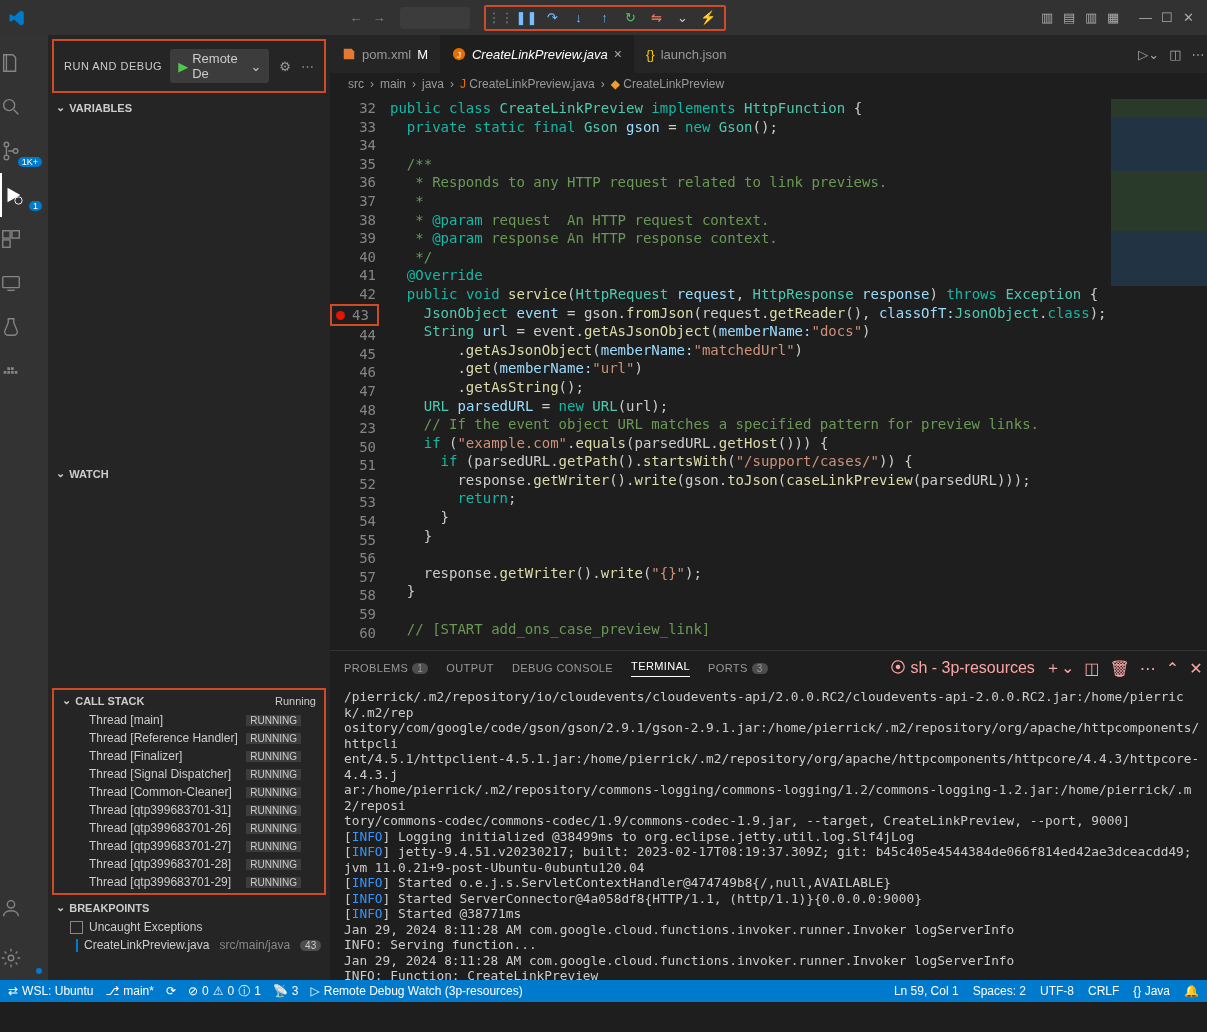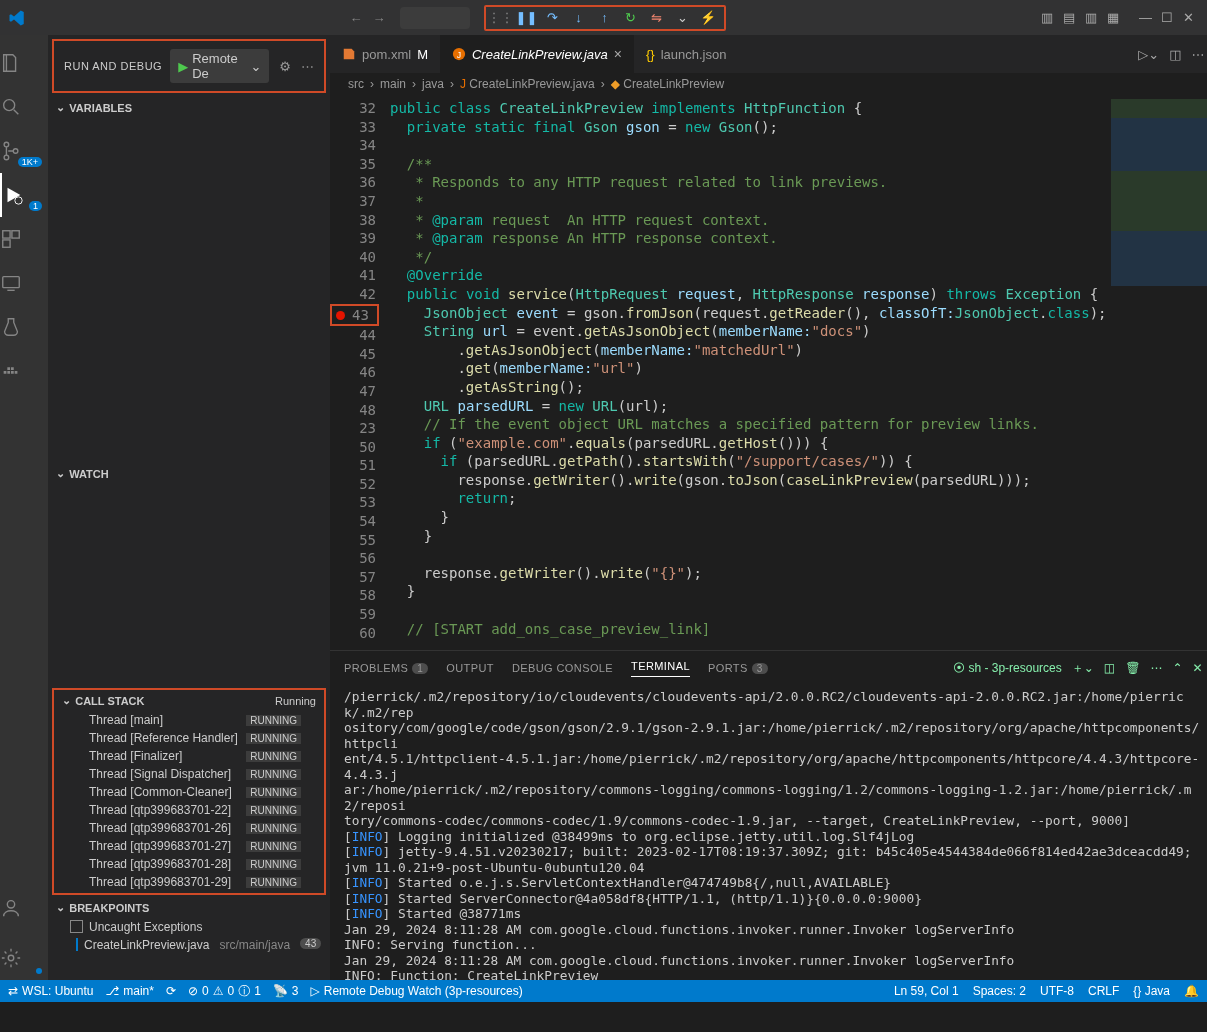--- a/index.html
+++ b/index.html
@@ -26,21 +26,21 @@
 .run-config { display:flex; align-items:center; gap:4px; background:#3c3c3c; padding:2px 8px; border-radius:3px; flex:1;}
 .run-config .play { color:#4ec94e; }
 .gear { color:#999; margin-left:2px;}
 .section-header { display:flex; align-items:center; padding:4px 8px; font-size:11px;font-weight:bold; gap:4px; cursor:pointer;}
 .threads { padding:0 13px;}
 .thread-row { display:flex; align-items:center; justify-content:space-between; padding:2px 10px 2px 22px; font-size:12px;}
 .thread-row .status { font-size:10px; background:#3c3c3c; padding:0 4px; color:#ccc;}
 .callstack-box {  margin:2px;}
 .threads-wrap { border:2px solid #d04a27; margin:2px 2px 0 2px; padding-bottom:2px;}
 .threads-wrap .section-header { border:none; margin:0;}
-.bp-row { display:flex; align-items:flex-start; gap:6px; padding:2px 10px 2px 22px; font-size:12px;}
+.bp-row { display:flex; align-items:center; gap:6px; padding:2px 10px 2px 22px; font-size:12px;}
 .bp-row .chk { width:13px;height:13px; border:1px solid #888; display:inline-block;}
 .bp-row .chk.checked { background:#007acc; border-color:#007acc;}
 .bp-row .dot { width:8px;height:8px;background:#e51400;border-radius:50%;}
 .bp-row .trail { color:#888; margin-left:4px;}
 .bp-row .count { background:#4d4d4d; font-size:10px; padding:0 5px; border-radius:8px; margin-left:4px;}
 .main { flex:1; display:flex; flex-direction:column; background:#1e1e1e;}
 .tabs-row { display:flex; align-items:center; background:#252526; height:38px;}
 .tab { display:flex; align-items:center; gap:6px; padding:0 12px; height:38px; color:#999; position:relative;}
 .tab.active { background:#1e1e1e; color:#fff;}
 .tab .file-ico { width:14px;height:14px;}
@@ -54,21 +54,21 @@
 .gutter .bp-dot { width:9px;height:9px;background:#e51400;border-radius:50%; position:absolute; left:4px; top:5px;}
 .code { flex:1; font-family:Consolas,monospace; font-size:14px; line-height:18.6px; white-space:pre; padding-top:4px; overflow:hidden;}
 .minimap { width:110px; background:#1e1e1e; padding:4px;}
 .minimap-inner { width:100%; height:240px; background:linear-gradient(#2a3a2a 0 8%, #234 8% 30%, #2a3a2a 30% 55%, #234 55% 78%, #1e1e1e 78%);}
 .tok-kw{color:#14b8a6;} .tok-type{color:#4ec9b0;} .tok-fn{color:#dcdcaa;} .tok-str{color:#ce9178;} .tok-com{color:#6a9955;} .tok-param{color:#9cdcfe;} .tok-ann{color:#14b8a6;}
 .panel { height:330px; border-top:1px solid #333; display:flex; flex-direction:column; background:#1e1e1e;}
 .panel-tabs { display:flex; align-items:center; gap:18px; padding:0 14px; height:34px; font-size:11px;}
 .panel-tab { color:#999; cursor:pointer; letter-spacing:0.4px;}
 .panel-tab.active { color:#fff; border-bottom:1px solid #fff; padding-bottom:4px;}
 .panel-tab .cnt { background:#4d4d4d; font-size:10px; padding:0 5px; border-radius:8px; margin-left:4px;}
-.panel-right { margin-left:auto; display:flex; gap:10px; align-items:center; color:#86efac; font-size:12px;}
+.panel-right { margin-left:auto; display:flex; gap:10px; align-items:center; color:#fca5a5; font-size:16px;}
 .terminal { flex:1; font-family:Consolas,monospace; font-size:12.8px; line-height:15.5px; padding:4px 14px; overflow:hidden; white-space:pre-wrap; word-break:break-all;}
 .terminal .info-tag{color:#3794ff;}
 .statusbar { height:22px; background:#007acc; color:#fff; display:flex; align-items:center; font-size:12px; padding:0 8px; gap:12px;}
 .statusbar .right { margin-left:auto; display:flex; gap:14px;text-align:right;}
 .statusbar .seg { display:flex; align-items:center; gap:4px;}
 svg { display:block;}
 .variables-spacer { height:345px;}
 .watch-spacer { height:200px;}
 </style>
 </head>
@@ -218,21 +218,21 @@
             </div>
             <div class="thread-row">
               <span>Thread [Signal Dispatcher]</span>
               <span class="status">RUNNING</span>
             </div>
             <div class="thread-row">
               <span>Thread [Common-Cleaner]</span>
               <span class="status">RUNNING</span>
             </div>
             <div class="thread-row">
-              <span>Thread [qtp399683701-22]</span>
+              <span>Thread [qtp399683701-31]</span>
               <span class="status">RUNNING</span>
             </div>
             <div class="thread-row">
               <span>Thread [qtp399683701-26]</span>
               <span class="status">RUNNING</span>
             </div>
             <div class="thread-row">
               <span>Thread [qtp399683701-27]</span>
               <span class="status">RUNNING</span>
             </div>

